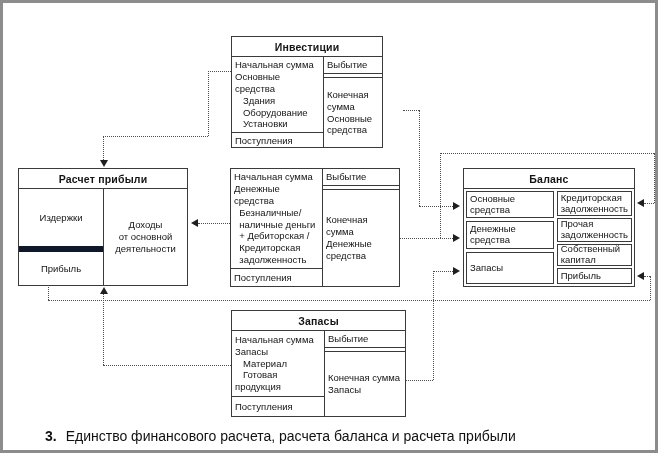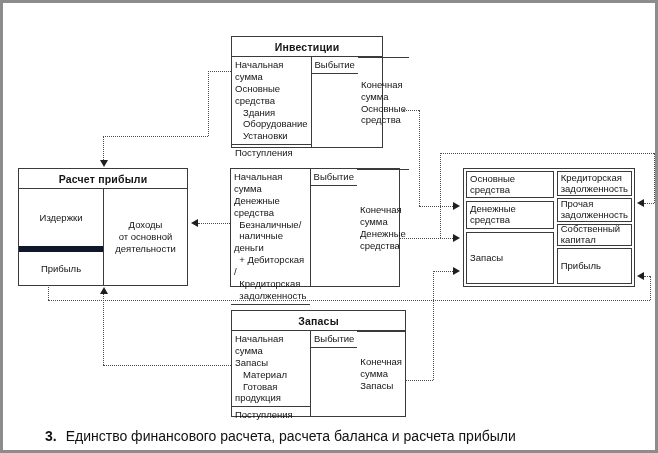--- a/index.html
+++ b/index.html
@@ -24,21 +24,21 @@
   .block-title {
     border-bottom: 1px solid #3a3a3a;
     font-weight: bold;
     font-size: 10.5px;
     text-align: center;
     padding: 4px 2px 3px 2px;
     letter-spacing: 0.2px;
   }
   .body { display: flex; flex: 1; min-height: 0; }
   .col-l { display: flex; flex-direction: column; border-right: 1px solid #3a3a3a; }
-  .col-r { display: flex; flex-direction: row; flex: 1; }
+  .col-r { display: flex; flex-direction: column; flex: 1; }
   .cell {
     font-size: 9.5px;
     line-height: 1.25;
     padding: 2px 3px;
     white-space: pre-line;
   }
   .start-cell { flex: 1; display: flex; align-items: center; }
   .inflow-cell { border-top: 1px solid #3a3a3a; height: 20px; display: flex; align-items: center; }
   .outflow-cell { border-bottom: 1px solid #3a3a3a; height: 17px; display: flex; align-items: center; }
   .gap3 { height: 3px; }
@@ -150,20 +150,21 @@
       </div>
       <div class="col-r">
         <div class="cell pcell-center" style="flex:1;">Доходы
 от основной
 деятельности</div>
       </div>
     </div>
   </div>
 
   <div class="block" style="left:460px; top:165px; width:172px; height:119px;">
+    <div class="block-title">Баланс</div>
     <div class="bal-body">
       <div class="bal-col" style="width:92px; gap:3px;">
         <div class="bal-row" style="height:27px;">Основные средства</div>
         <div class="bal-row" style="height:28px;">Денежные средства</div>
         <div class="bal-row" style="flex:1;">Запасы</div>
       </div>
       <div class="bal-col" style="flex:1; gap:2px;">
         <div class="bal-row" style="height:25px;">Кредиторская
 задолженность</div>
         <div class="bal-row" style="height:24px;">Прочая

